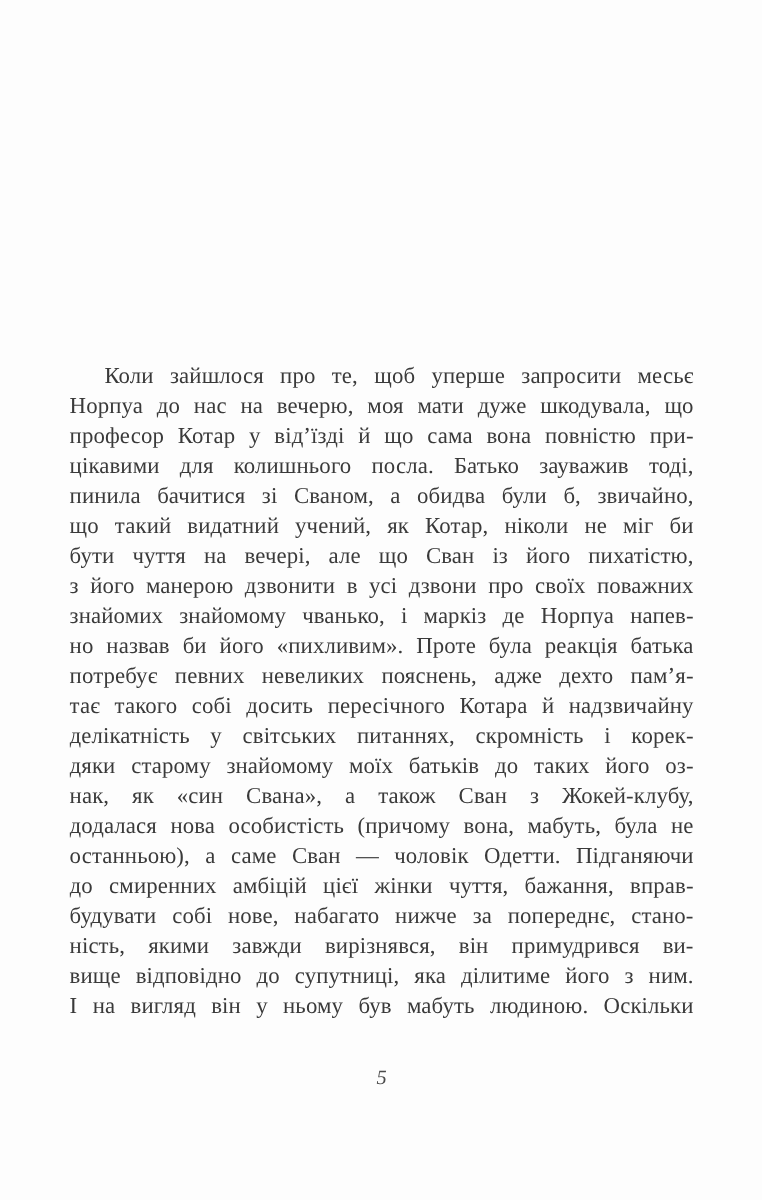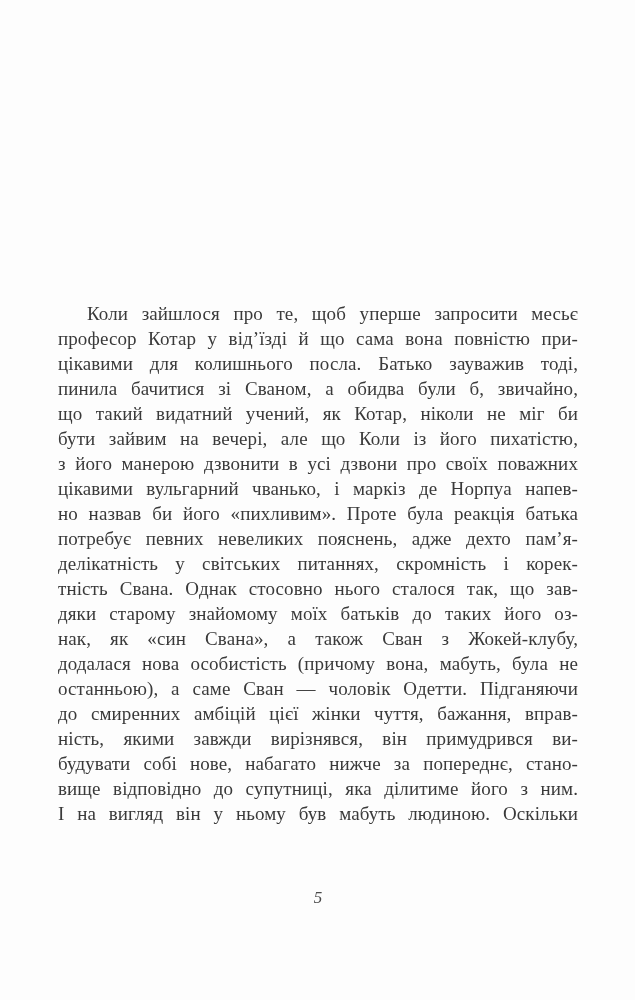--- a/index.html
+++ b/index.html
@@ -51,35 +51,36 @@
     line-height: 22px;
     color: var(--folio, #4a4a4a);
   }
 </style>
 </head>
 <body>
 
 <div class="book-page">
   <div class="text-block" id="lines-container">
       <div class="text-line">Коли зайшлося про те, щоб уперше запросити месьє</div>
+      <div class="text-line">Норпуа до нас на вечерю, моя мати дуже шкодувала, що</div>
       <div class="text-line">професор Котар у від’їзді й що сама вона повністю при-</div>
       <div class="text-line">цікавими для колишнього посла. Батько зауважив тоді,</div>
       <div class="text-line">пинила бачитися зі Сваном, а обидва були б, звичайно,</div>
       <div class="text-line">що такий видатний учений, як Котар, ніколи не міг би</div>
-      <div class="text-line">бути зайвим на вечері, але що Коли із його пихатістю,</div>
+      <div class="text-line">бути чуття на вечері, але що Сван із його пихатістю,</div>
       <div class="text-line">з його манерою дзвонити в усі дзвони про своїх поважних</div>
-      <div class="text-line">цікавими вульгарний чванько, і маркіз де Норпуа напев-</div>
+      <div class="text-line">знайомих знайомому чванько, і маркіз де Норпуа напев-</div>
       <div class="text-line">но назвав би його «пихливим». Проте була реакція батька</div>
       <div class="text-line">потребує певних невеликих пояснень, адже дехто пам’я-</div>
+      <div class="text-line">тає такого собі досить пересічного Котара й надзвичайну</div>
       <div class="text-line">делікатність у світських питаннях, скромність і корек-</div>
-      <div class="text-line">тність Свана. Однак стосовно нього сталося так, що зав-</div>
       <div class="text-line">дяки старому знайомому моїх батьків до таких його оз-</div>
       <div class="text-line">нак, як «син Свана», а також Сван з Жокей-клубу,</div>
       <div class="text-line">додалася нова особистість (причому вона, мабуть, була не</div>
       <div class="text-line">останньою), а саме Сван — чоловік Одетти. Підганяючи</div>
       <div class="text-line">до смиренних амбіцій цієї жінки чуття, бажання, вправ-</div>
+      <div class="text-line">будувати собі нове, набагато нижче за попереднє, стано-</div>
       <div class="text-line">ність, якими завжди вирізнявся, він примудрився ви-</div>
-      <div class="text-line">будувати собі нове, набагато нижче за попереднє, стано-</div>
       <div class="text-line">вище відповідно до супутниці, яка ділитиме його з ним.</div>
       <div class="text-line">І на вигляд він у ньому був мабуть людиною. Оскільки</div>
     </div>
   <div class="folio">5</div>
 </div>
 
 </body></html>

